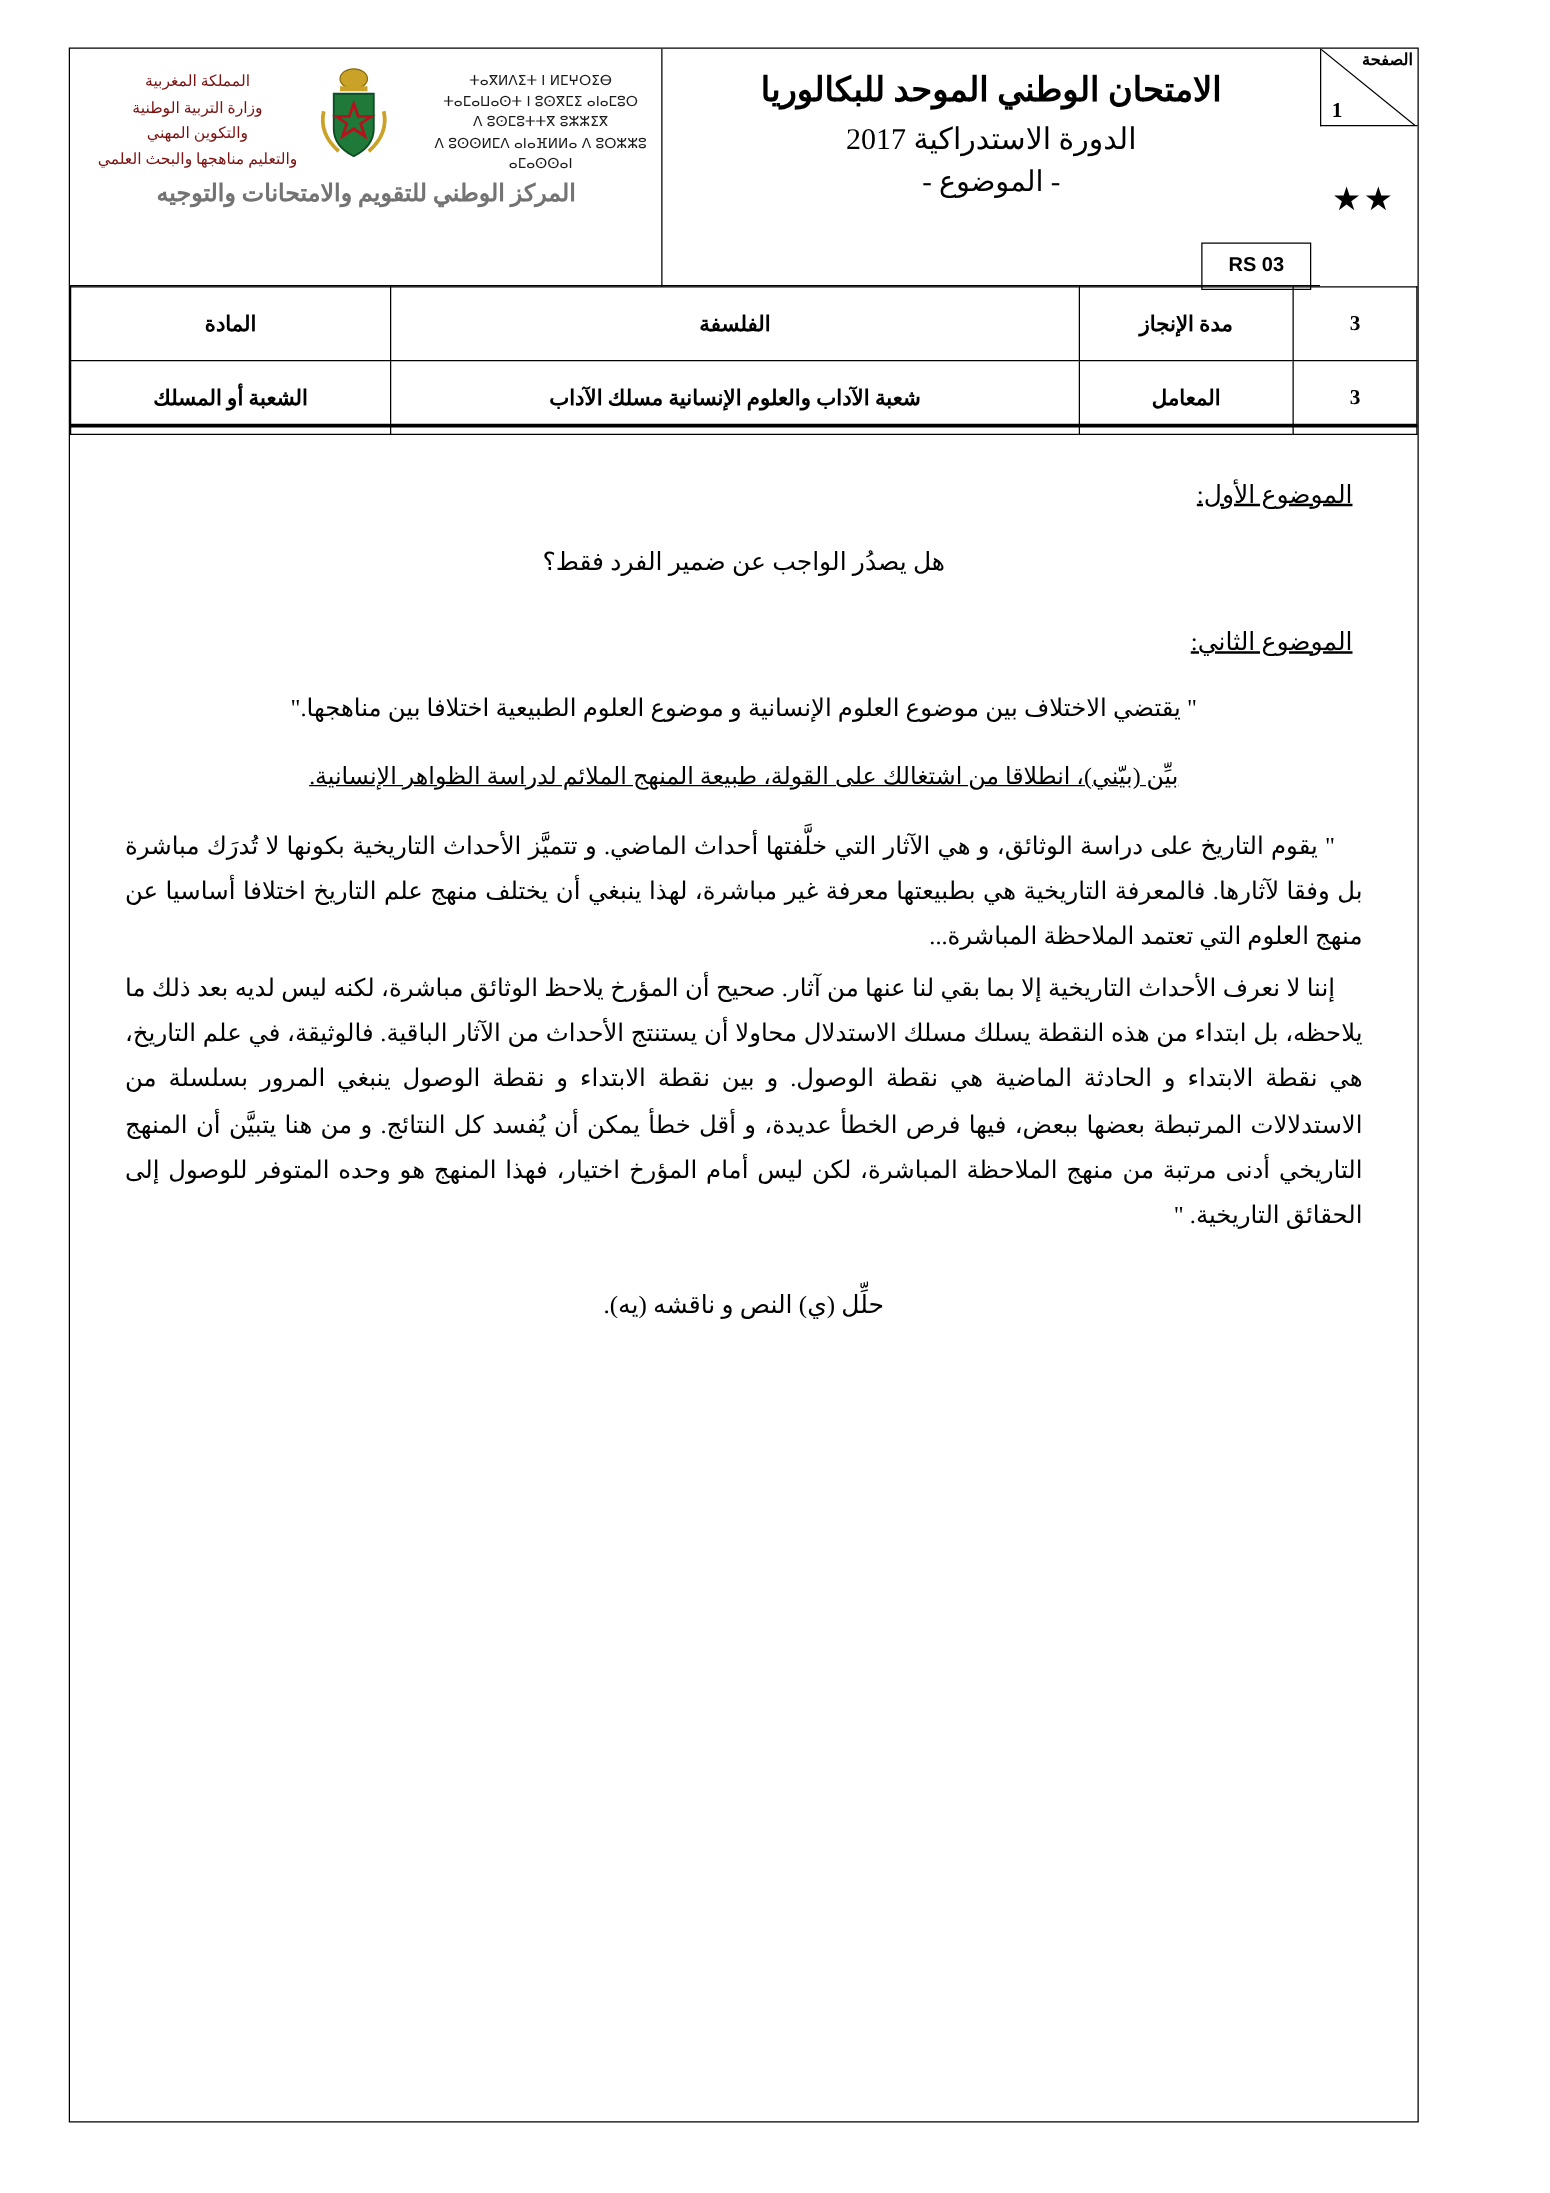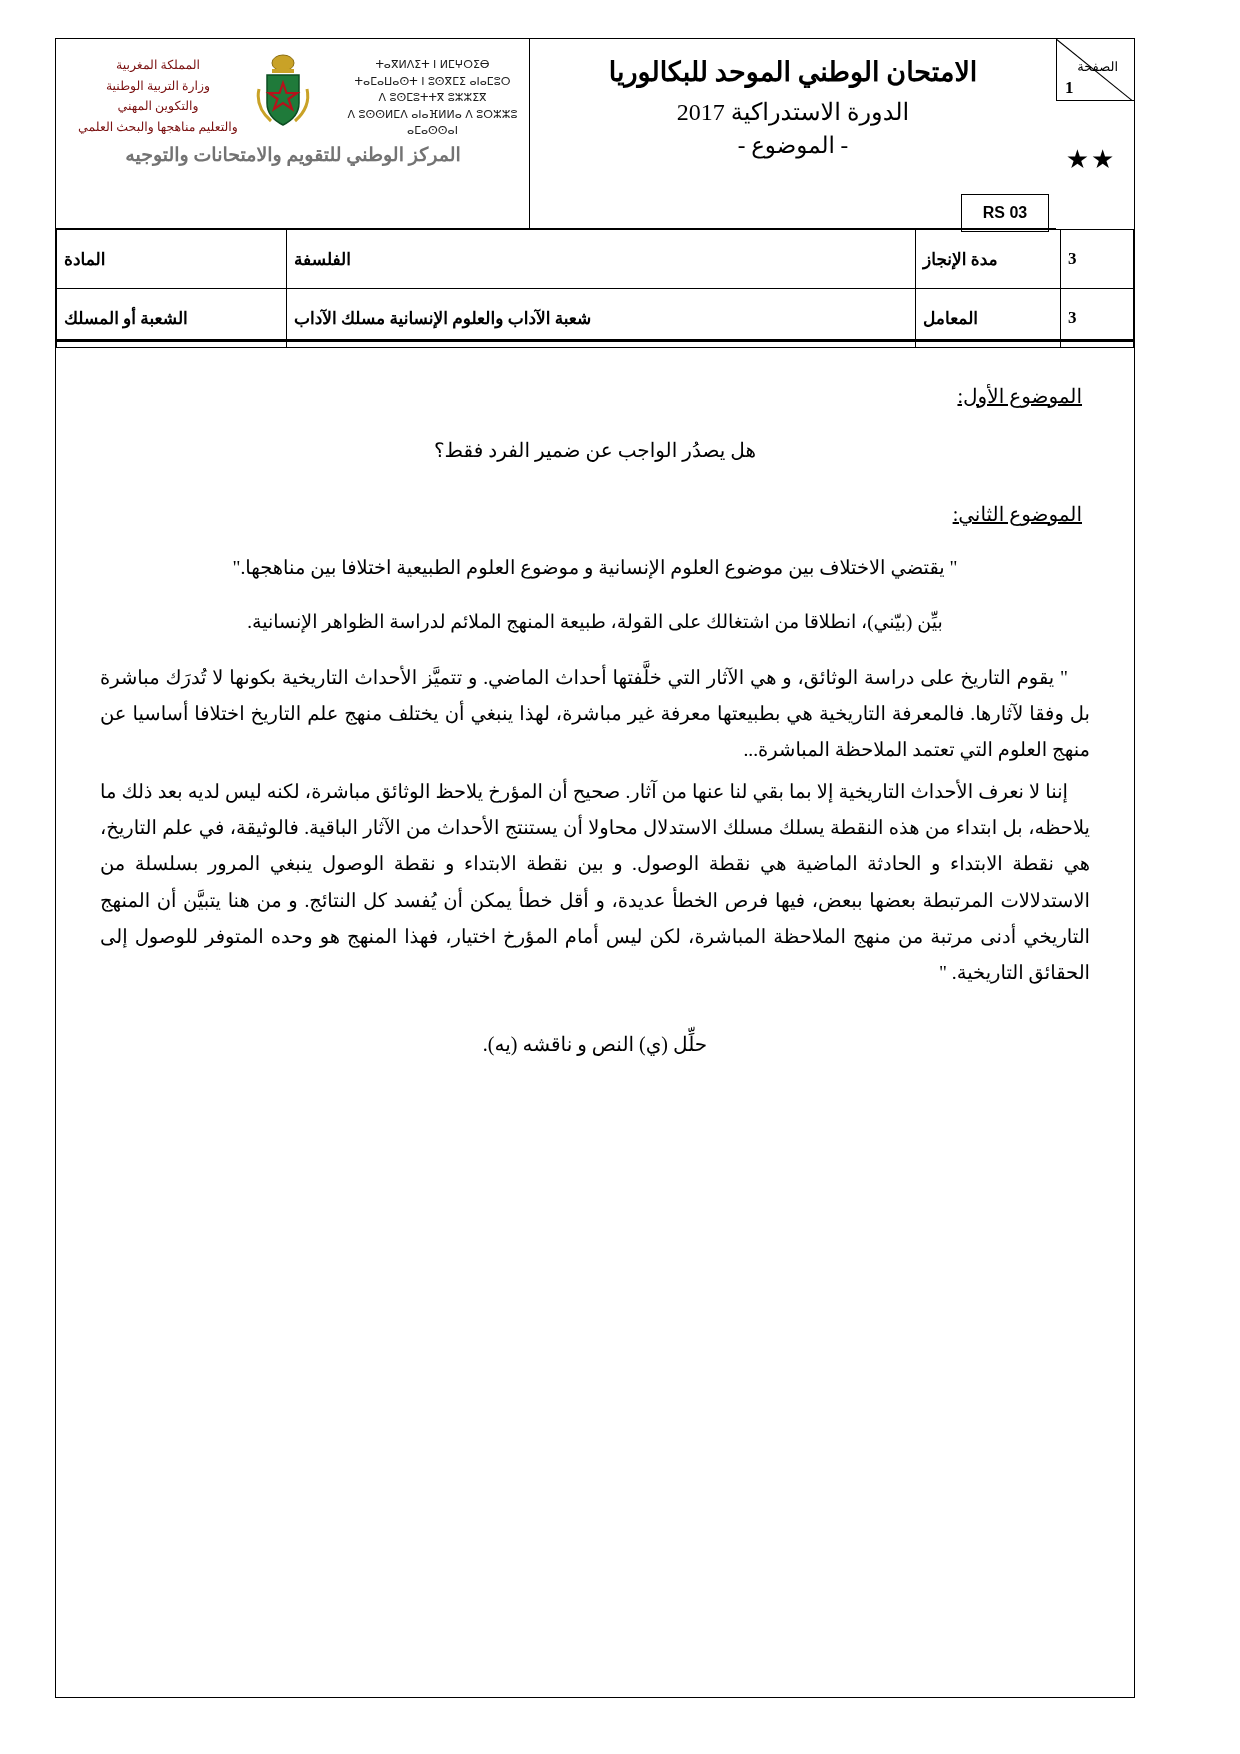--- a/index.html
+++ b/index.html
@@ -48,25 +48,24 @@
     left: -10px;
     top: -8px;
     width: 118px;
     height: 1px;
     background: #000;
     transform: rotate(39deg);
     transform-origin: left top;
   }
   .page-num-box .lbl {
     position: absolute;
-    right: 16px;
+    right: 4px;
     top: 1px;
     font-size: 13px;
-    font-weight: normal;
-    margin-top: 19px;
+    font-weight: bold;
   }
   .page-num-box .num {
     position: absolute;
     left: 8px;
     bottom: 2px;
     font-size: 17px;
     font-weight: bold;
   }
   .stars {
     position: absolute;
@@ -178,22 +177,22 @@
     top: 190px;
     width: 100%;
     border-collapse: collapse;
     table-layout: fixed;
   }
   .info-table td {
     border: 1px solid #000;
     height: 54px;
     font-size: 17px;
     font-weight: bold;
-    text-align: left;
-    padding: 2px 7px;
+    text-align: center;
+    padding: 2px 20px;
     vertical-align: middle;
   }
   .c-val { width: 58px; font-size: 19px; }
   .c-lbl { width: 130px; }
   .c-mid { }
   .c-end { width: 215px; }
   .thickline {
     position: absolute;
     left: 0;
     top: 300px;
@@ -232,20 +231,21 @@
   }
   .quote-center {
     text-align: center;
     font-size: 19.5px;
     margin: 10px 0 18px 0;
   }
   .instr-center {
     text-align: center;
     font-size: 19px;
     margin: 8px 0 20px 0;
+    text-decoration: underline;
   }
   .para {
     text-align: justify;
     text-align-last: right;
     font-size: 19.5px;
     line-height: 1.85;
     margin: 6px 0;
   }
   .para.indent { text-indent: 22px; }
   .closing {

